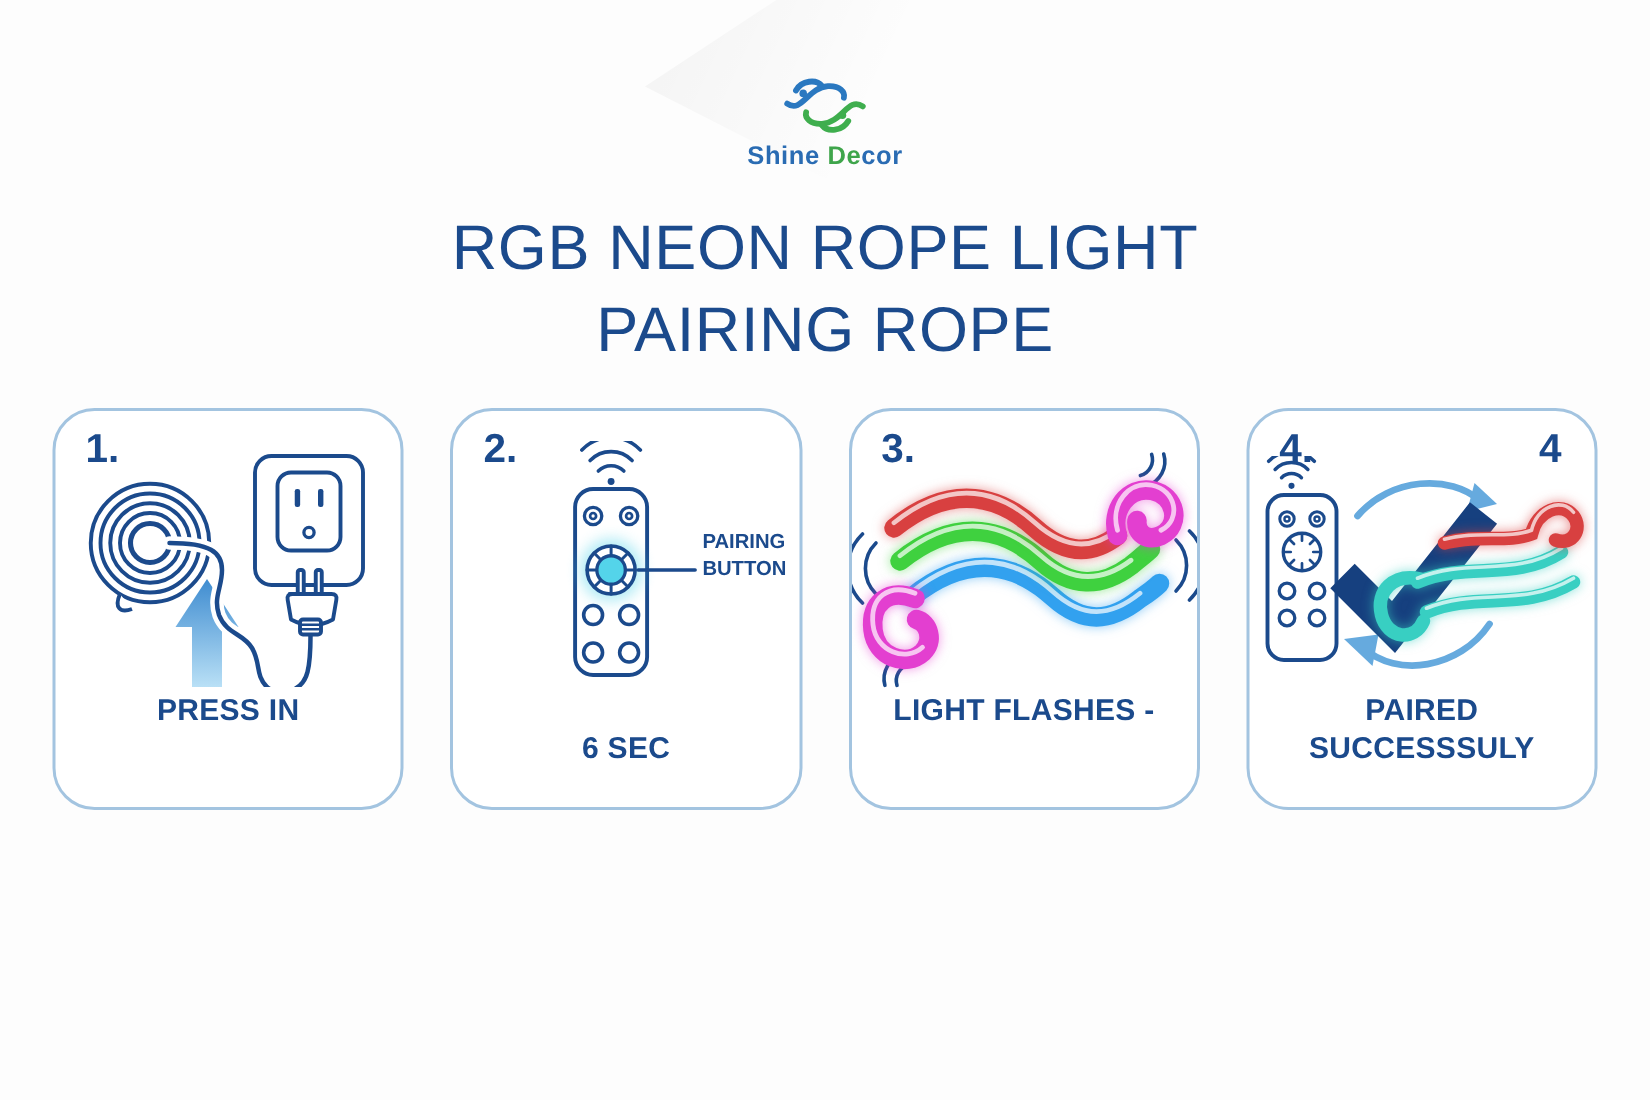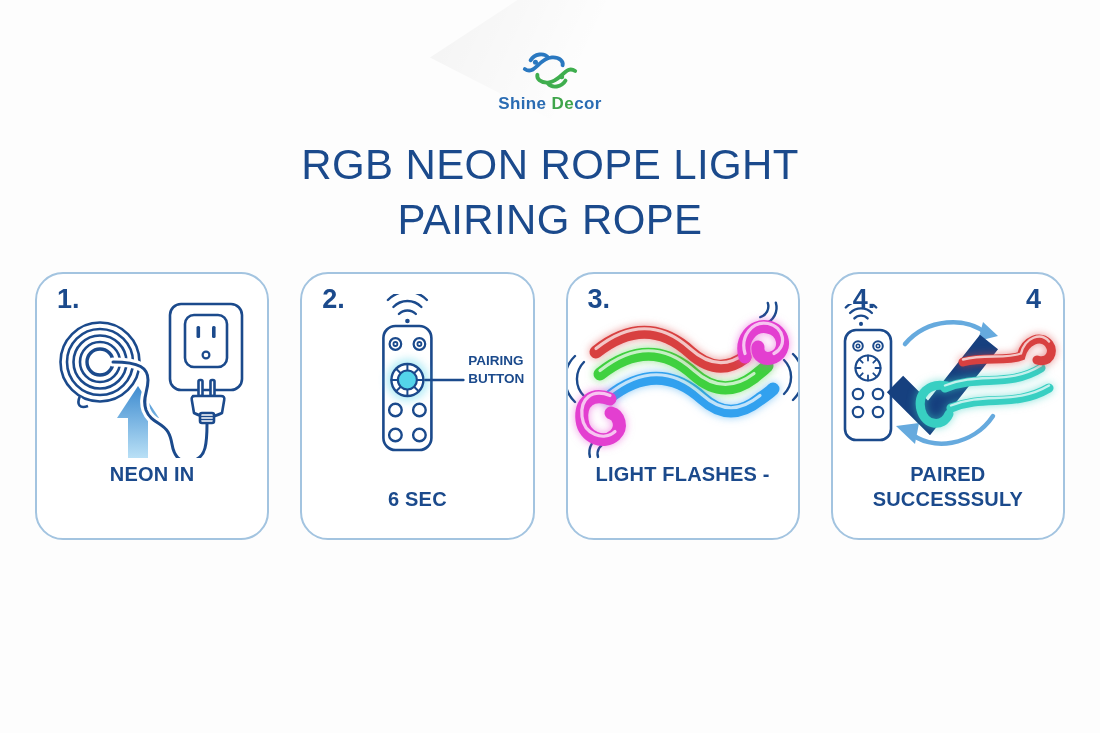--- a/index.html
+++ b/index.html
@@ -138,21 +138,21 @@
         </g>
 
         <g>
           <rect class="snw" x="148.5" y="82" width="4" height="16" rx="1.5"></rect>
           <rect class="snw" x="160.5" y="82" width="4" height="16" rx="1.5"></rect>
           <path class="snw" d="M143,98 h28 q4,0 3.2,4 l-2.2,13 q-14,7.5 -28,0 l-2.2,-13 q-0.8,-4 3.2,-4 z"></path>
           <rect class="snw" x="150" y="115" width="14" height="10" rx="2"></rect>
           <path class="sn" style="stroke-width:1.6" d="M150,118.5 h14 M150,121.5 h14"></path>
         </g>
       </svg>
-      <p class="caption"><span>NEON IN</span></p>
+      <p class="caption"><span>PRESS IN</span></p>
     </section>
 
     <section class="card">
       <span class="num">2.</span>
       <svg class="illus illus2" width="120" height="168" viewBox="0 0 120 168">
         <defs>
           <filter id="g2blur" x="-60%" y="-60%" width="220%" height="220%">
             <feGaussianBlur stdDeviation="4.5"></feGaussianBlur>
           </filter>
         </defs>

